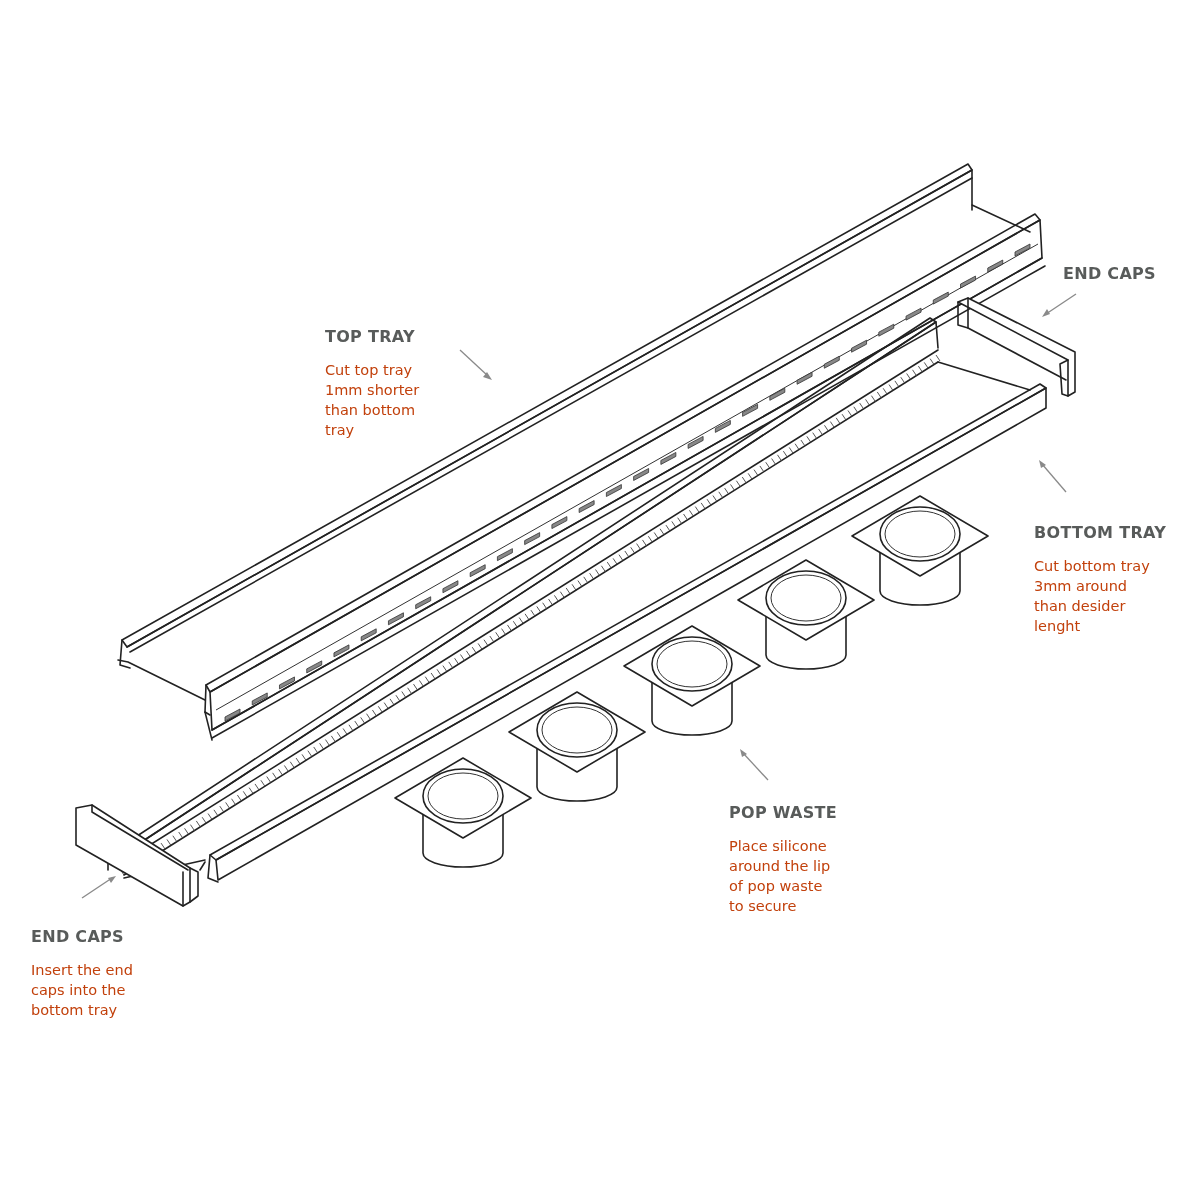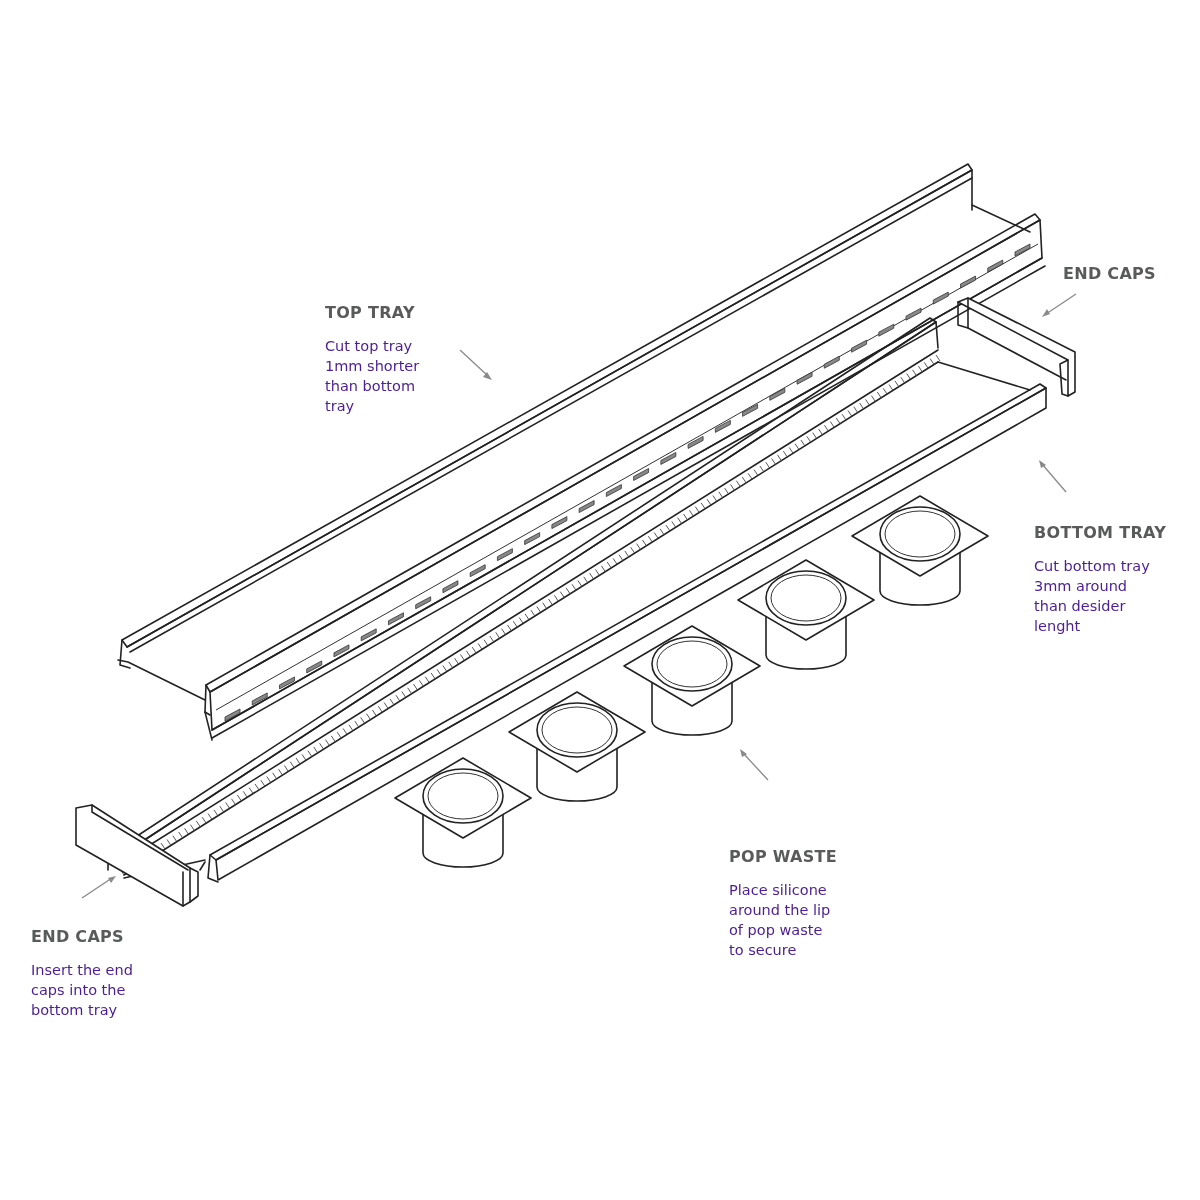--- a/index.html
+++ b/index.html
@@ -1,20 +1,20 @@
 <!DOCTYPE html>
 <html><head>
   <meta charset="utf-8">
   <style>
     html, body { margin: 0; padding: 0; background: #ffffff; }
     body { width: 1200px; height: 1200px; position: relative; overflow: hidden; font-family: "DejaVu Sans", sans-serif; }
     #canvas { position: absolute; left: 0; top: 0; width: 1200px; height: 1200px; }
     .label { position: absolute; color: #5f6261; }
     .label .title { font-weight: bold; font-size: 16px; letter-spacing: 0.3px; color: #585b5a; margin-bottom: 14px; display: block; margin-top: 7px; }
-    .label .desc { font-size: 14.5px; line-height: 20px; color: #4c1d95; display: block; white-space: pre-line; }
+    .label .desc { font-size: 14.5px; line-height: 20px; color: #c2410c; display: block; white-space: pre-line; }
     svg .ln { stroke: #222; stroke-width: 1.6; fill: none; stroke-linejoin: round; stroke-linecap: round; }
     svg .thin { stroke: #333; stroke-width: 1; fill: none; }
     svg .fillw { fill: #ffffff; }
     svg .arrow { stroke: #8a8a8a; stroke-width: 1.3; fill: none; }
     svg .arrowhead { fill: #8a8a8a; }
     svg .slot { fill: #888; stroke: #333; stroke-width: 0.8; }
   </style>
 </head>
 <body>
 
@@ -298,41 +298,41 @@
       <line class="arrow" x1="768" y1="780" x2="743" y2="753"></line>
       <polygon class="arrowhead" points="740,749 747,754 742,757"></polygon>
     </g>
     <g>
       <line class="arrow" x1="82" y1="898" x2="112" y2="878"></line>
       <polygon class="arrowhead" points="116,876 111,883 108,878"></polygon>
     </g>
   </g>
 </svg>
 
-<div class="label" style="left:325px; top:296px;">
+<div class="label" style="left:325px; top:320px;">
   <span class="title">TOP TRAY</span>
   <span class="desc">Cut top tray
 1mm shorter
 than bottom
 tray</span>
 </div>
 
 <div class="label" style="left:1063px; top:257px;">
   <span class="title">END CAPS</span>
 </div>
 
 <div class="label" style="left:1034px; top:516px;">
   <span class="title">BOTTOM TRAY</span>
   <span class="desc">Cut bottom tray
 3mm around
 than desider
  lenght</span>
 </div>
 
-<div class="label" style="left:729px; top:840px;">
+<div class="label" style="left:729px; top:796px;">
   <span class="title">POP WASTE</span>
   <span class="desc">Place silicone
 around the lip
 of pop waste
 to secure</span>
 </div>
 
 <div class="label" style="left:31px; top:920px;">
   <span class="title">END CAPS</span>
   <span class="desc">Insert the end

